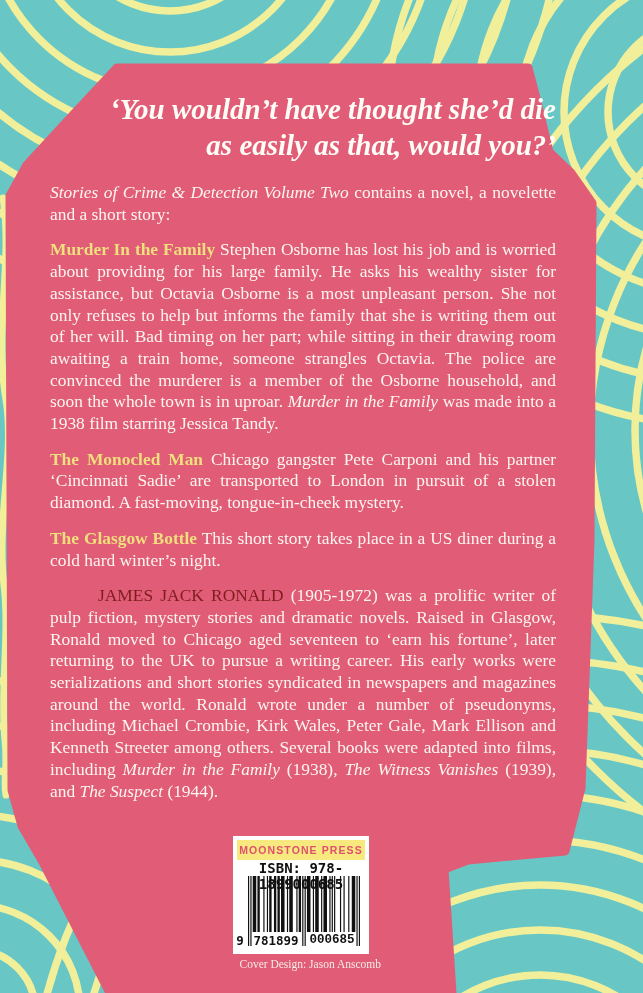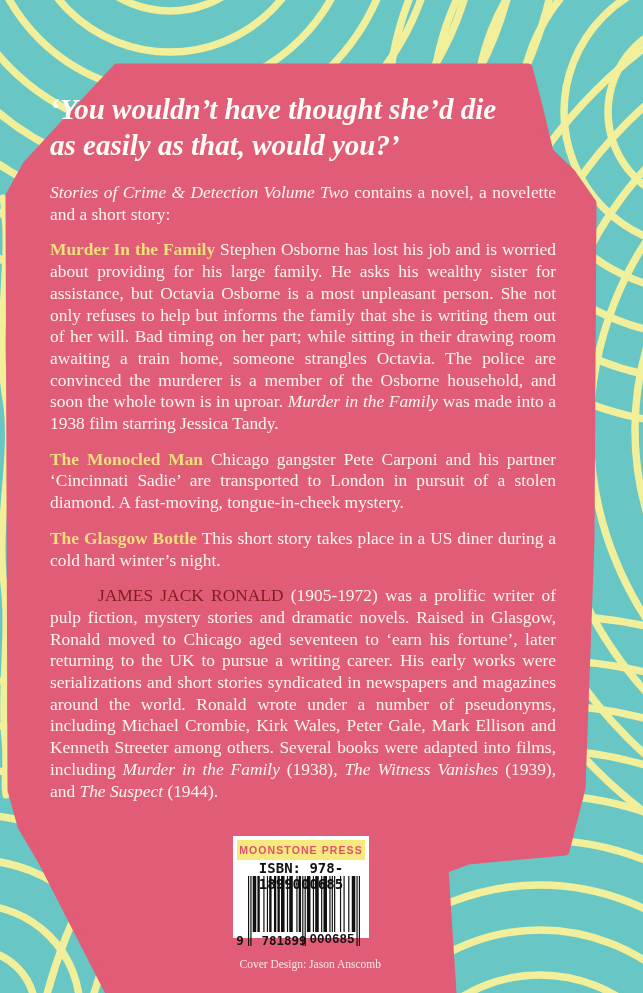--- a/index.html
+++ b/index.html
@@ -1,38 +1,38 @@
 <!DOCTYPE html>
 <html><head>
 <meta charset="utf-8">
 <style>
   html,body{margin:0;padding:0;background:#333;}
   .cover{position:relative;width:643px;height:993px;overflow:hidden;
          font-family:"Liberation Serif","DejaVu Serif",serif;background:#68c7c4;}
   svg.bg{position:absolute;left:0;top:0;}
   .content{position:absolute;left:50px;top:91px;width:506px;color:#fdf5ef;}
   .quote{font-style:italic;font-weight:bold;font-size:29px;line-height:36px;
-         text-align:left;color:#fffdf7;margin:0 0 19px 0;}
+         text-align:right;color:#fffdf7;margin:0 0 19px 0;}
   .quote span{display:block;}
   .para{font-size:17.4px;line-height:21.7px;text-align:justify;margin:0 0 14px 0;}
   .story-title{color:#f0df7d;font-weight:bold;}
   .author-name{color:#7f1d1d;margin-left:48px;}
   .it{font-style:italic;}
-  .barcode-box{position:absolute;left:233px;top:836px;width:136px;height:102px;background:#ffffff;}
+  .barcode-box{position:absolute;left:233px;top:836px;width:136px;height:118px;background:#ffffff;}
   .press-band{position:absolute;left:4px;top:4px;right:4px;height:20px;background:#f7e97e;
        color:#e0506e;font-family:"Liberation Sans",sans-serif;font-weight:bold;
        font-size:10.5px;letter-spacing:1.1px;text-align:center;line-height:20px;}
   .isbn-line{position:absolute;left:0;top:24px;width:100%;text-align:center;
        font-family:"DejaVu Sans Mono",monospace;font-weight:bold;font-size:14px;
        line-height:16px;color:#111111;}
   #bars-svg{position:absolute;left:15px;top:40px;}
   .bc-digit{position:absolute;top:97px;text-align:center;color:#111111;
        font-family:"DejaVu Sans Mono",monospace;font-weight:bold;font-size:12.5px;}
   #bc-first{left:1px;width:12px;}
-  #bc-left{left:20px;width:46px;margin-left:8px;}
+  #bc-left{left:20px;width:46px;}
   #bc-right{left:76px;width:46px;font-family:Liberation Mono, monospace;}
   .credit{position:absolute;left:221px;top:958px;width:160px;text-align:right;
        color:#f6ebe7;font-size:11.5px;}
 </style>
 </head>
 <body>
 
 <div class="cover">
 
   <svg class="bg" width="643" height="993" viewBox="0 0 643 993">

